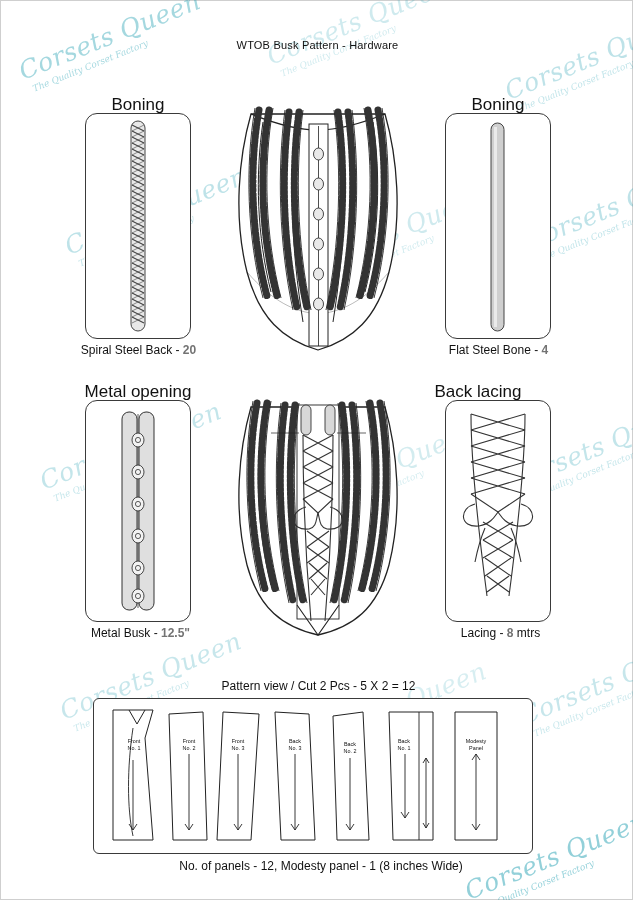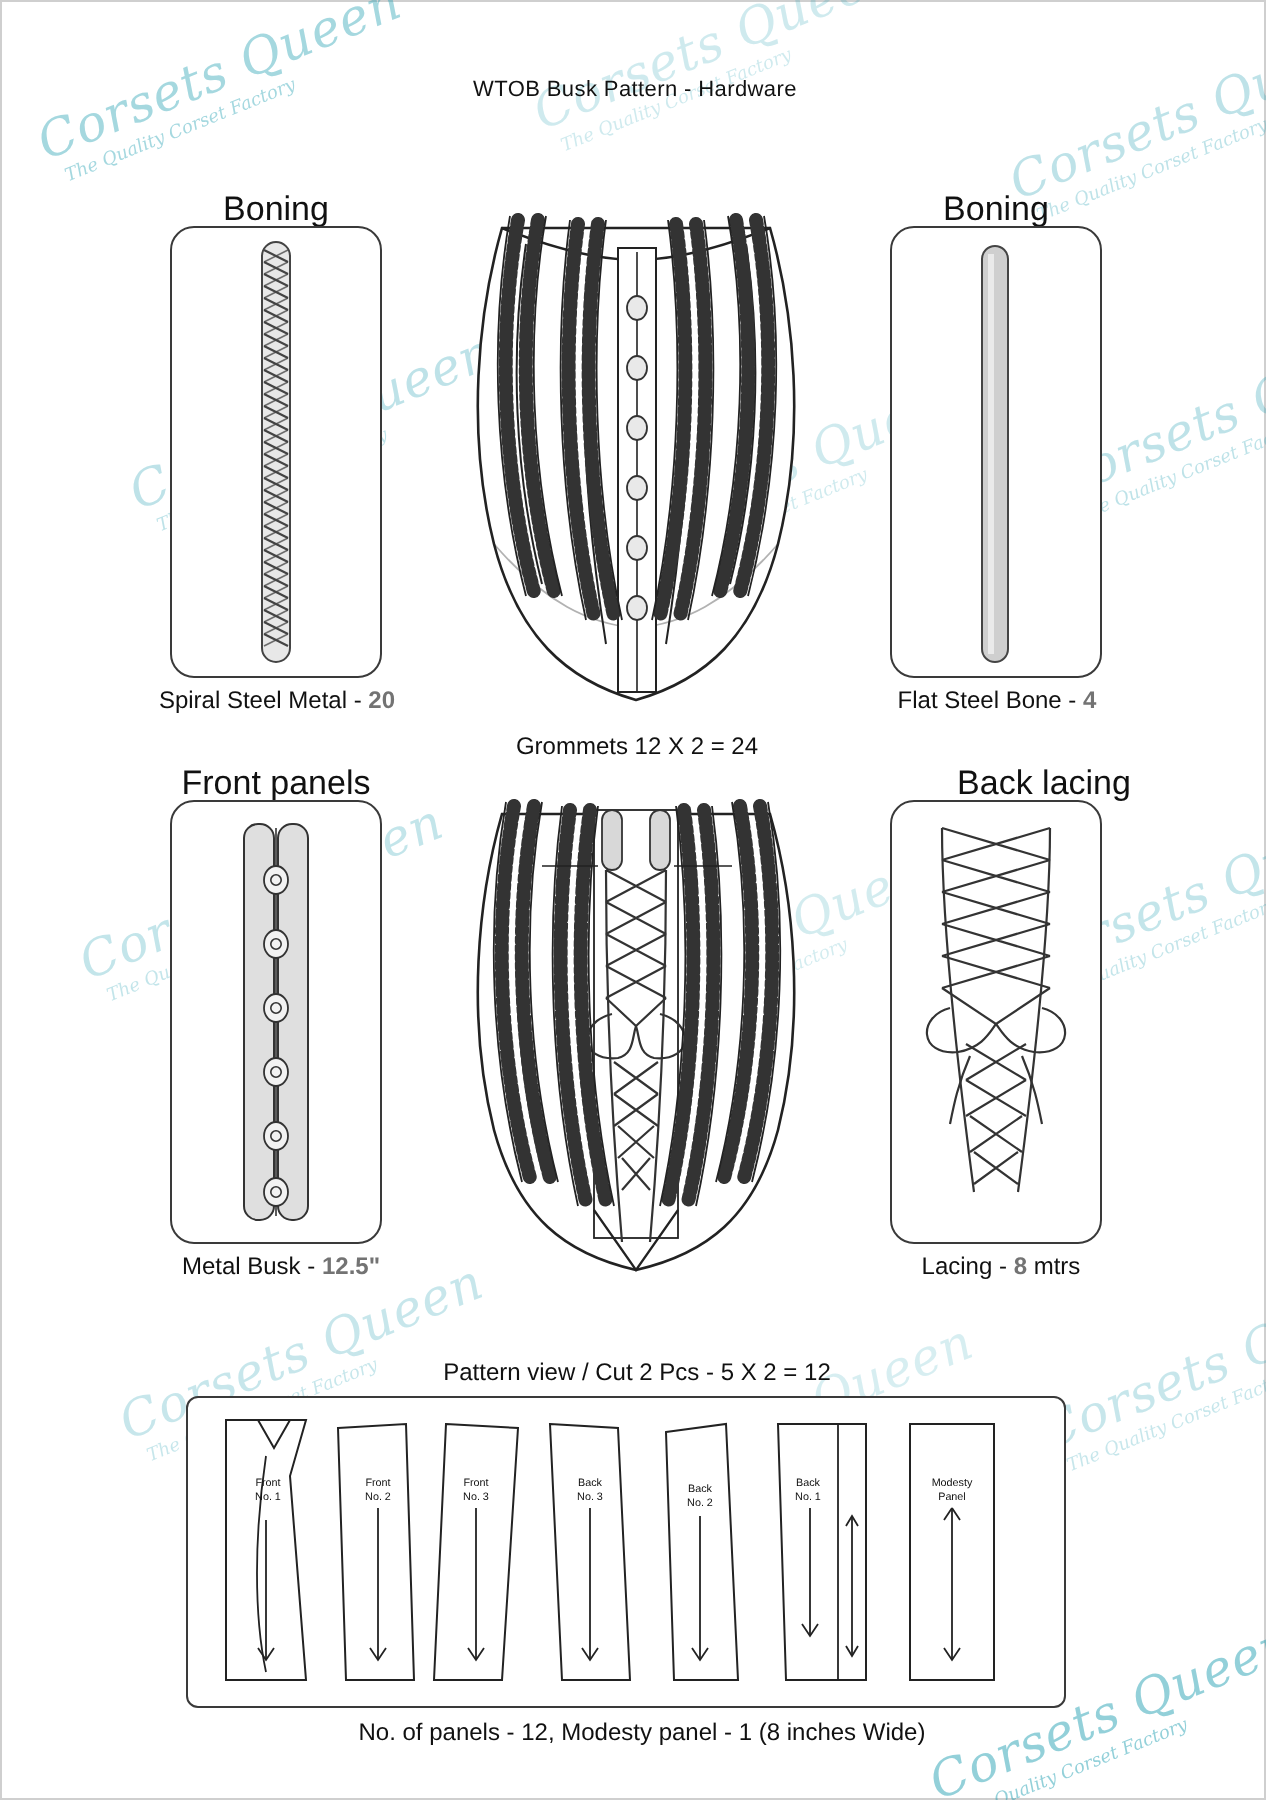--- a/index.html
+++ b/index.html
@@ -216,21 +216,21 @@
             <path d="M59 186 L47 192"></path>
           <path d="M59 192 L47 198"></path>
             <path d="M59 198 L47 204"></path>
             <path d="M59 204 L47 210"></path>
         </g>
       </g>
     </svg>
   </div>
 
   <div class="caption" style="left:50px;top:342px;width:175px;">
-    <span>Spiral Steel Metal - </span><span class="hl">20</span>
+    <span>Spiral Steel Back - </span><span class="hl">20</span>
   </div>
 
   <div class="sub-label" style="left:444px;top:94px;width:106px;">Boning</div>
   <div class="rbox" style="left:444px;top:112px;width:106px;height:226px;"></div>
 
   <div class="svgwrap" style="left:444px;top:112px;">
     <svg width="106" height="226" viewBox="0 0 106 226">
       <rect x="46" y="10" width="13" height="208" rx="6.5" fill="#cfcfcf" stroke="#444" stroke-width="1"></rect>
       <rect x="49" y="14" width="3" height="200" fill="#efefef" opacity=".85"></rect>
     </svg>
@@ -289,23 +289,22 @@
         <path d="M74 14 C66 74 68 150 82 214"></path>
           <path d="M92 14 C84 74 86 150 100 214"></path>
         <path d="M123 14 C131 74 129 150 115 214"></path>
           <path d="M141 14 C149 74 147 150 133 214"></path>
         <path d="M153 12 C163 70 161 140 145 202"></path>
           <path d="M171 12 C181 70 179 140 163 202"></path>
       </g>
     </svg>
   </div>
 
-  <div class="caption" style="left:215px;top:365px;width:205px;">Grommets 12 X 2 = 24</div>
-
-  <div class="sub-label" style="left:68px;top:381px;width:138px;">Front panels</div>
+
+  <div class="sub-label" style="left:68px;top:381px;width:138px;">Metal opening</div>
   <div class="rbox" style="left:84px;top:399px;width:106px;height:222px;"></div>
 
   <div class="svgwrap" style="left:84px;top:399px;">
     <svg width="106" height="222" viewBox="0 0 106 222">
 
       <rect x="37" y="12" width="15" height="198" rx="7" fill="#dfdfdf" stroke="#333" stroke-width="1"></rect>
       <rect x="54" y="12" width="15" height="198" rx="7" fill="#dfdfdf" stroke="#333" stroke-width="1"></rect>
       <line x1="53" y1="14" x2="53" y2="208" stroke="#333" stroke-width="0.8"></line>
 
       <g fill="#f2f2f2" stroke="#333" stroke-width="0.9">
@@ -324,21 +323,21 @@
         <circle cx="53" cy="168" r="2.6"></circle>
           <circle cx="53" cy="196" r="2.6"></circle>
       </g>
     </svg>
   </div>
 
   <div class="caption" style="left:52px;top:625px;width:175px;">
     <span>Metal Busk - </span><span class="hl">12.5"</span>
   </div>
 
-  <div class="sub-label" style="left:468px;top:381px;width:106px;">Back lacing</div>
+  <div class="sub-label" style="left:424px;top:381px;width:106px;">Back lacing</div>
   <div class="rbox" style="left:444px;top:399px;width:106px;height:222px;"></div>
 
   <div class="svgwrap" style="left:444px;top:399px;">
     <svg width="106" height="222" viewBox="0 0 106 222">
       <g fill="none" stroke="#333" stroke-width="1.1">
 
         <path d="M26 14 L80 30 M80 14 L26 30"></path>
         <path d="M26 30 L80 46 M80 30 L26 46"></path>
         <path d="M26 46 L80 62 M80 46 L26 62"></path>
         <path d="M26 62 L80 78 M80 62 L26 78"></path>

